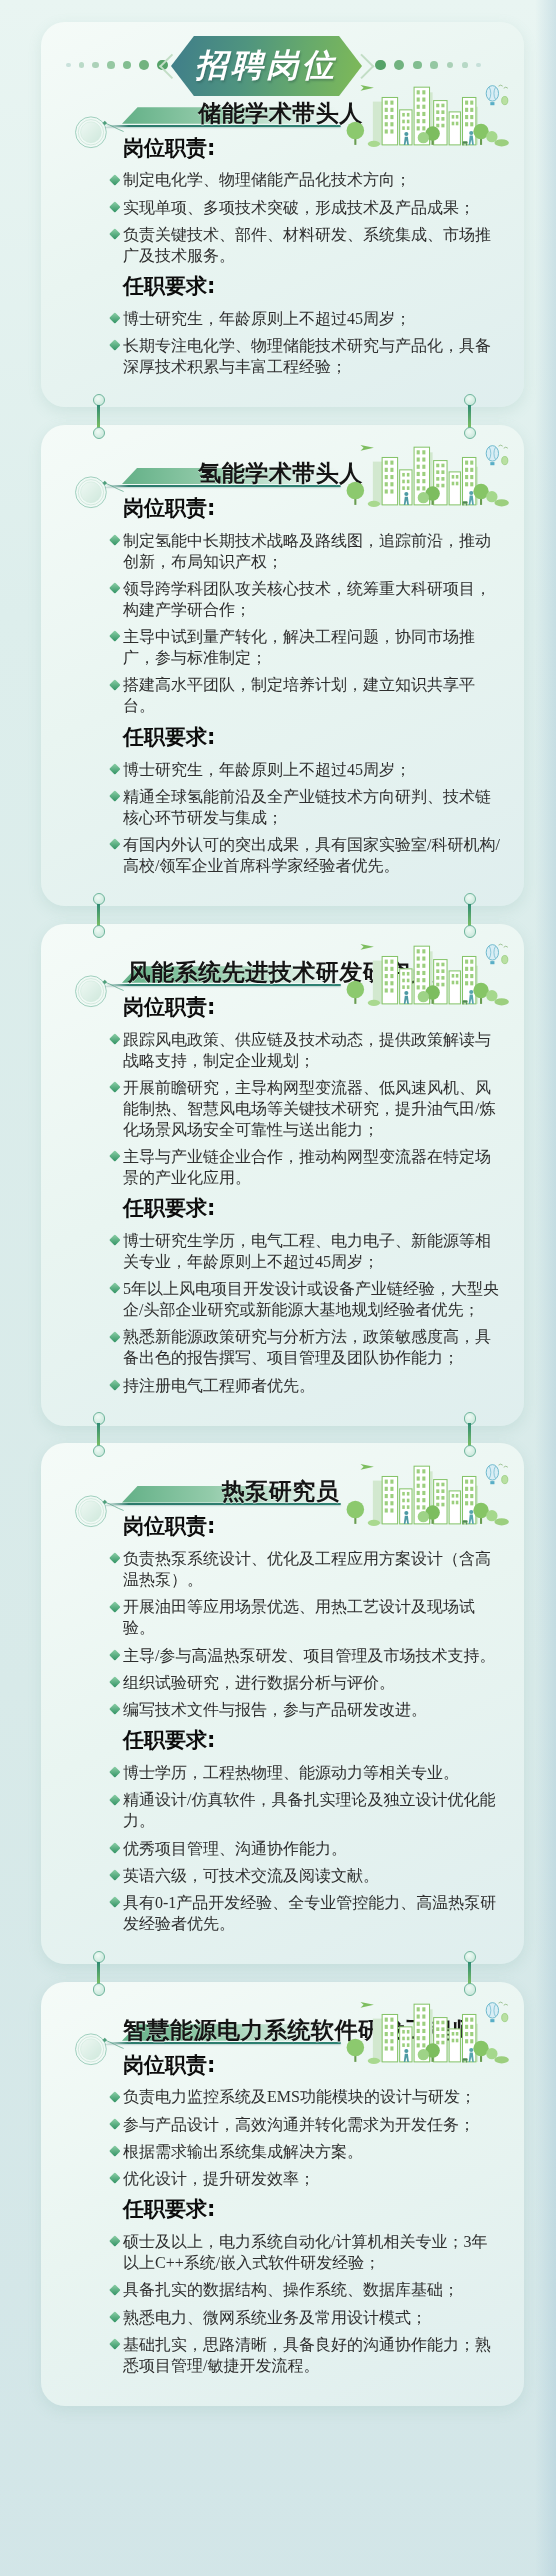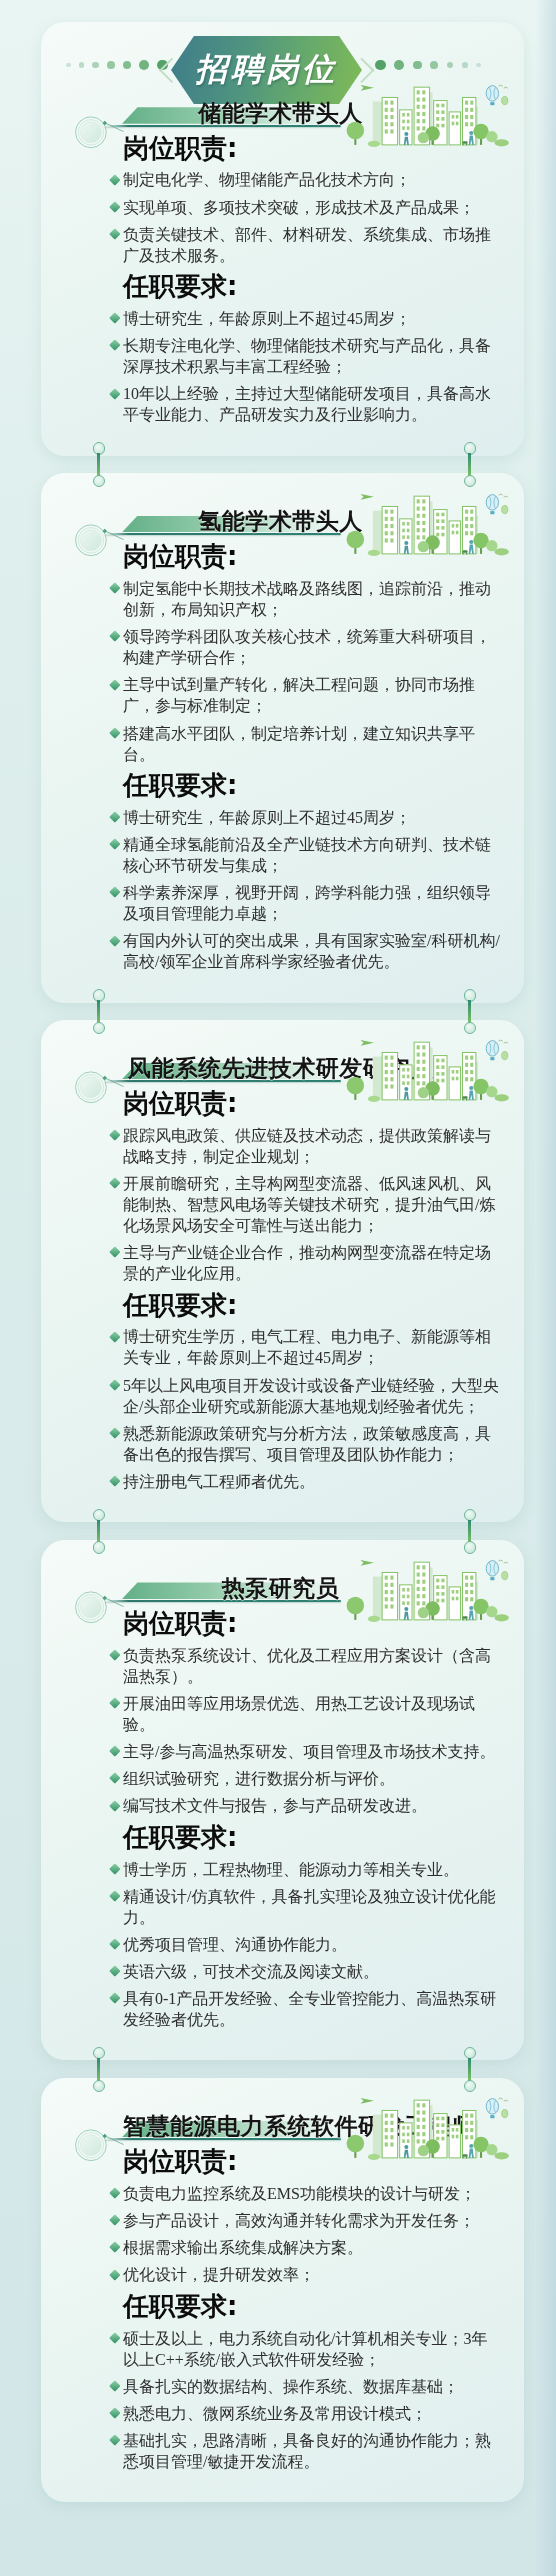--- a/index.html
+++ b/index.html
@@ -14,21 +14,21 @@
 
   
   .card{width:483px;margin-left:41px;border-radius:24px;position:relative;
     background:linear-gradient(155deg,#f5fbf8 0%,#e9f5f1 45%,#dfeeee 100%);
     box-shadow:0 4.1px 13.4px rgba(110,165,155,.16);}
   .card-inner{padding:37px 24px 24px 82px;}
   .card.first .card-inner{padding-top:0;}
 
   
   .card1-header{position:relative;height:80px;}
-  .badge{position:absolute;left:130px;top:14.4px;width:191px;height:68px;text-align:right;}
+  .badge{position:absolute;left:130px;top:14.4px;width:191px;height:60px;text-align:right;}
   .badge-shape{position:absolute;inset:0;
     clip-path:polygon(0 50%,12% 0,88% 0,100% 50%,88% 100%,12% 100%);
     background:linear-gradient(100deg,#3f7d8a 0%,#4f947f 38%,#66a96c 68%,#7fba57 100%);
     box-shadow:2.1px 3.1px 5.2px rgba(70,110,100,.25);}
   .badge-text{position:absolute;inset:0;display:flex;align-items:center;justify-content:center;
     color:#fff;font-size:32px;font-weight:900;font-style:italic;letter-spacing:3.6px;
     text-shadow:1px 1.5px 2.1px rgba(35,75,65,.35);}
   .chev{position:absolute;top:50%;width:15.5px;height:15.5px;border:2.1px solid #c2ddc5;}
   .chev-l{left:-8.2px;transform:translateY(-50%) rotate(45deg);border-top:none;border-right:none;}
   .chev-r{right:-8.2px;transform:translateY(-50%) rotate(45deg);border-bottom:none;border-left:none;}
@@ -45,21 +45,21 @@
     background:linear-gradient(90deg,#63b087 0%,#93cbaa 40%,#c9e6d6 70%,rgba(226,242,235,0) 97%);}
   .ribbon-line{position:absolute;left:-18.5px;top:23px;width:236px;height:2.1px;border-radius:1px;
     background:linear-gradient(90deg,rgba(44,122,107,0) 0%,#2c7a6b 10%,#2e8273 100%);
     box-shadow:0 1px 1.5px rgba(60,120,110,.28);}
   .job-title{position:absolute;left:0;top:-2.1px;width:315px;margin:0;text-align:center;
     font-size:23px;line-height:26px;font-weight:900;color:#151515;letter-spacing:0.5px;
     text-shadow:0 1px 0 rgba(255,255,255,.55);white-space:nowrap;}
   .city{position:absolute;left:223px;top:-20.6px;width:165px;height:68px;}
 
   
-  .sec-h{margin:0;font-size:26px;line-height:20.6px;font-weight:900;color:#0c0c0c;}
+  .sec-h{margin:0;font-size:21px;line-height:20.6px;font-weight:900;color:#0c0c0c;}
   .req-h{margin-top:10.3px;}
   ul.bullets{list-style:none;margin:11.3px 0 0 0;padding:0;}
   ul.bullets li{position:relative;margin:0 0 6.2px 0;font-size:16px;line-height:21px;color:#2e2e2e;font-family:Liberation Serif, serif;}
   .dia{position:absolute;left:-12.4px;top:6.2px;width:7.7px;height:7.7px;border-radius:1px;
     transform:rotate(45deg);background:linear-gradient(135deg,#8ed0a8 0%,#2f9162 100%);}
 
   
   .gap{height:17.5px;position:relative;z-index:6;}
   .conn{position:absolute;top:-13.4px;height:45px;width:13.4px;display:flex;flex-direction:column;align-items:center;}
   .conn-l{left:92px;} .conn-r{left:463px;}
@@ -217,21 +217,20 @@
       <h3 class="sec-h">岗位职责:</h3>
       <ul class="bullets">
         <li><span class="dia"></span><span>制定电化学、物理储能产品化技术方向；</span></li>
         <li><span class="dia"></span><span>实现单项、多项技术突破，形成技术及产品成果；</span></li>
         <li><span class="dia"></span><span>负责关键技术、部件、材料研发、系统集成、市场推广及技术服务。</span></li>
       </ul>
       <h3 class="sec-h req-h">任职要求:</h3>
       <ul class="bullets">
         <li><span class="dia"></span><span>博士研究生，年龄原则上不超过45周岁；</span></li>
         <li><span class="dia"></span><span>长期专注电化学、物理储能技术研究与产品化，具备深厚技术积累与丰富工程经验；</span></li>
-        <li><span class="dia"></span><span>10年以上经验，主持过大型储能研发项目，具备高水平专业能力、产品研发实力及行业影响力。</span></li>
       </ul>
     </div>
   </section>
 
   <div class="gap">
     <div class="conn conn-l">
         <span class="c"></span>
         <span class="l"></span>
         <span class="c"></span>
       </div>
@@ -259,21 +258,20 @@
       <ul class="bullets">
         <li><span class="dia"></span><span>制定氢能中长期技术战略及路线图，追踪前沿，推动创新，布局知识产权；</span></li>
         <li><span class="dia"></span><span>领导跨学科团队攻关核心技术，统筹重大科研项目，构建产学研合作；</span></li>
         <li><span class="dia"></span><span>主导中试到量产转化，解决工程问题，协同市场推广，参与标准制定；</span></li>
         <li><span class="dia"></span><span>搭建高水平团队，制定培养计划，建立知识共享平台。</span></li>
       </ul>
       <h3 class="sec-h req-h">任职要求:</h3>
       <ul class="bullets">
         <li><span class="dia"></span><span>博士研究生，年龄原则上不超过45周岁；</span></li>
         <li><span class="dia"></span><span>精通全球氢能前沿及全产业链技术方向研判、技术链核心环节研发与集成；</span></li>
-        <li><span class="dia"></span><span>科学素养深厚，视野开阔，跨学科能力强，组织领导及项目管理能力卓越；</span></li>
         <li><span class="dia"></span><span>有国内外认可的突出成果，具有国家实验室/科研机构/高校/领军企业首席科学家经验者优先。</span></li>
       </ul>
     </div>
   </section>
 
   <div class="gap">
     <div class="conn conn-l">
         <span class="c"></span>
         <span class="l"></span>
         <span class="c"></span>

